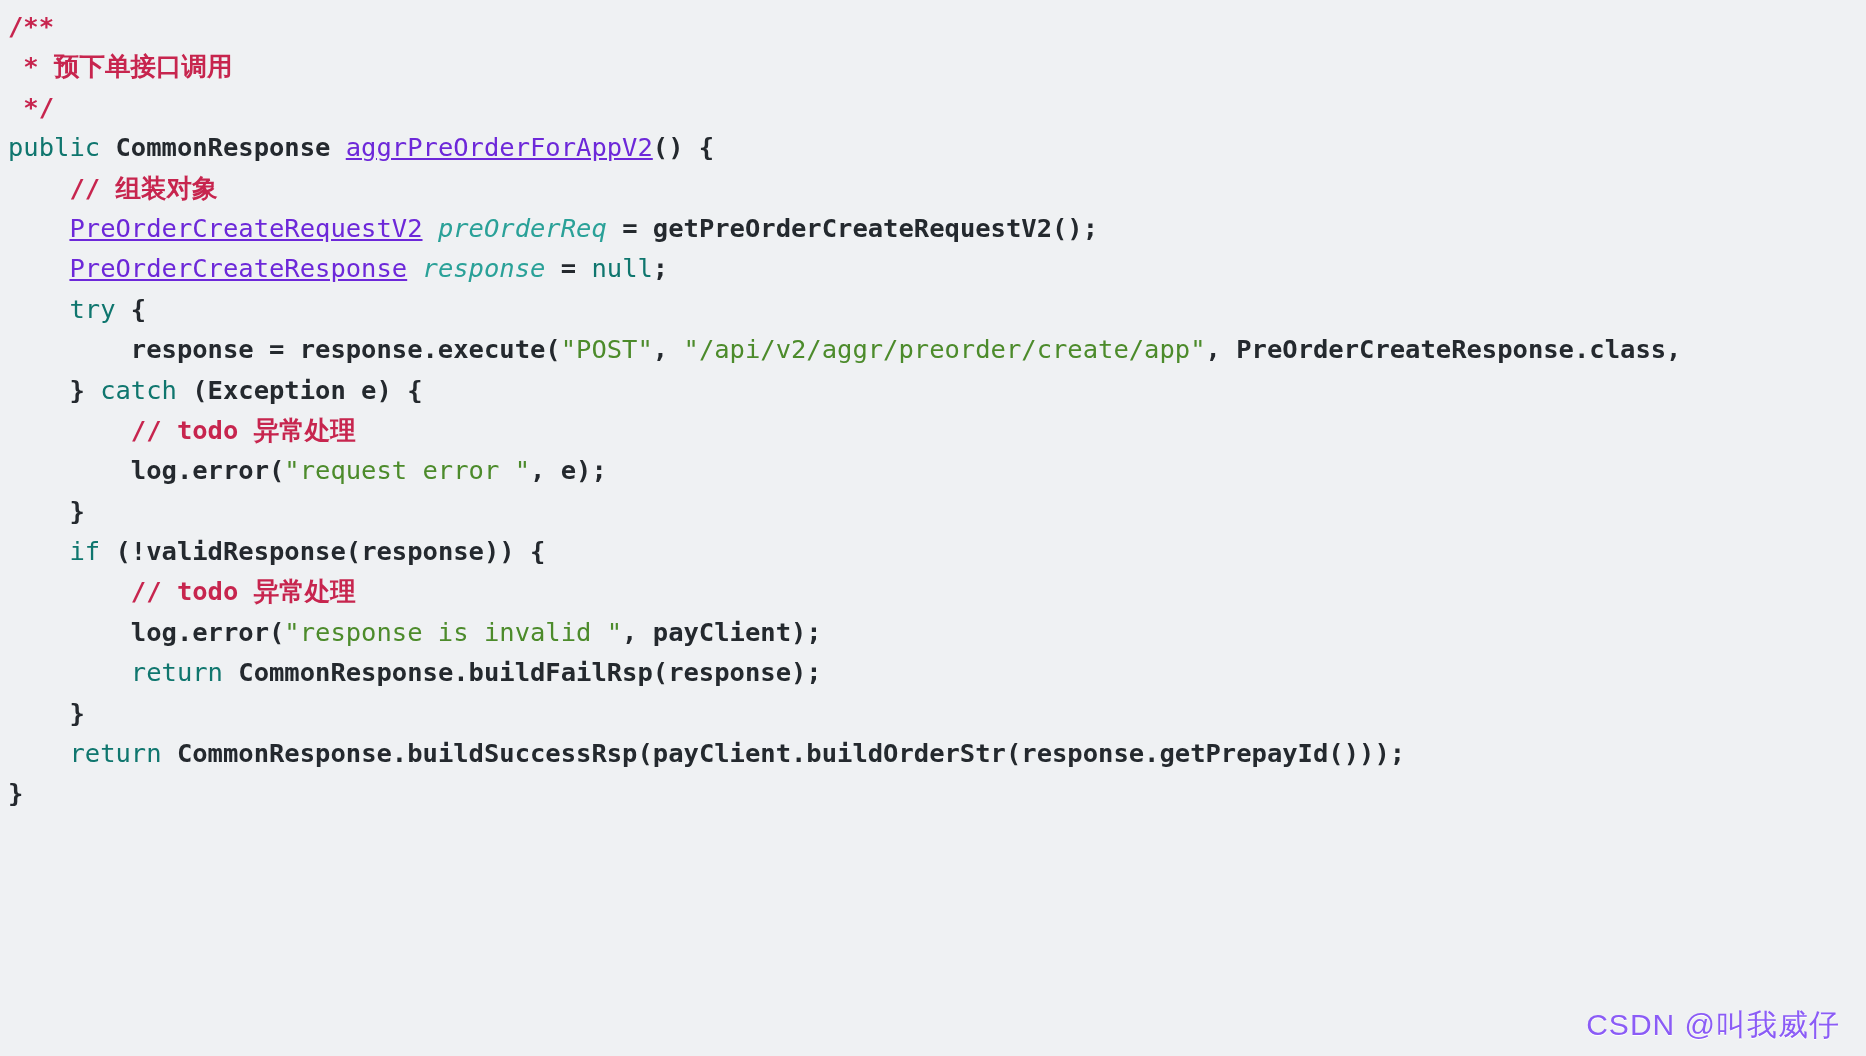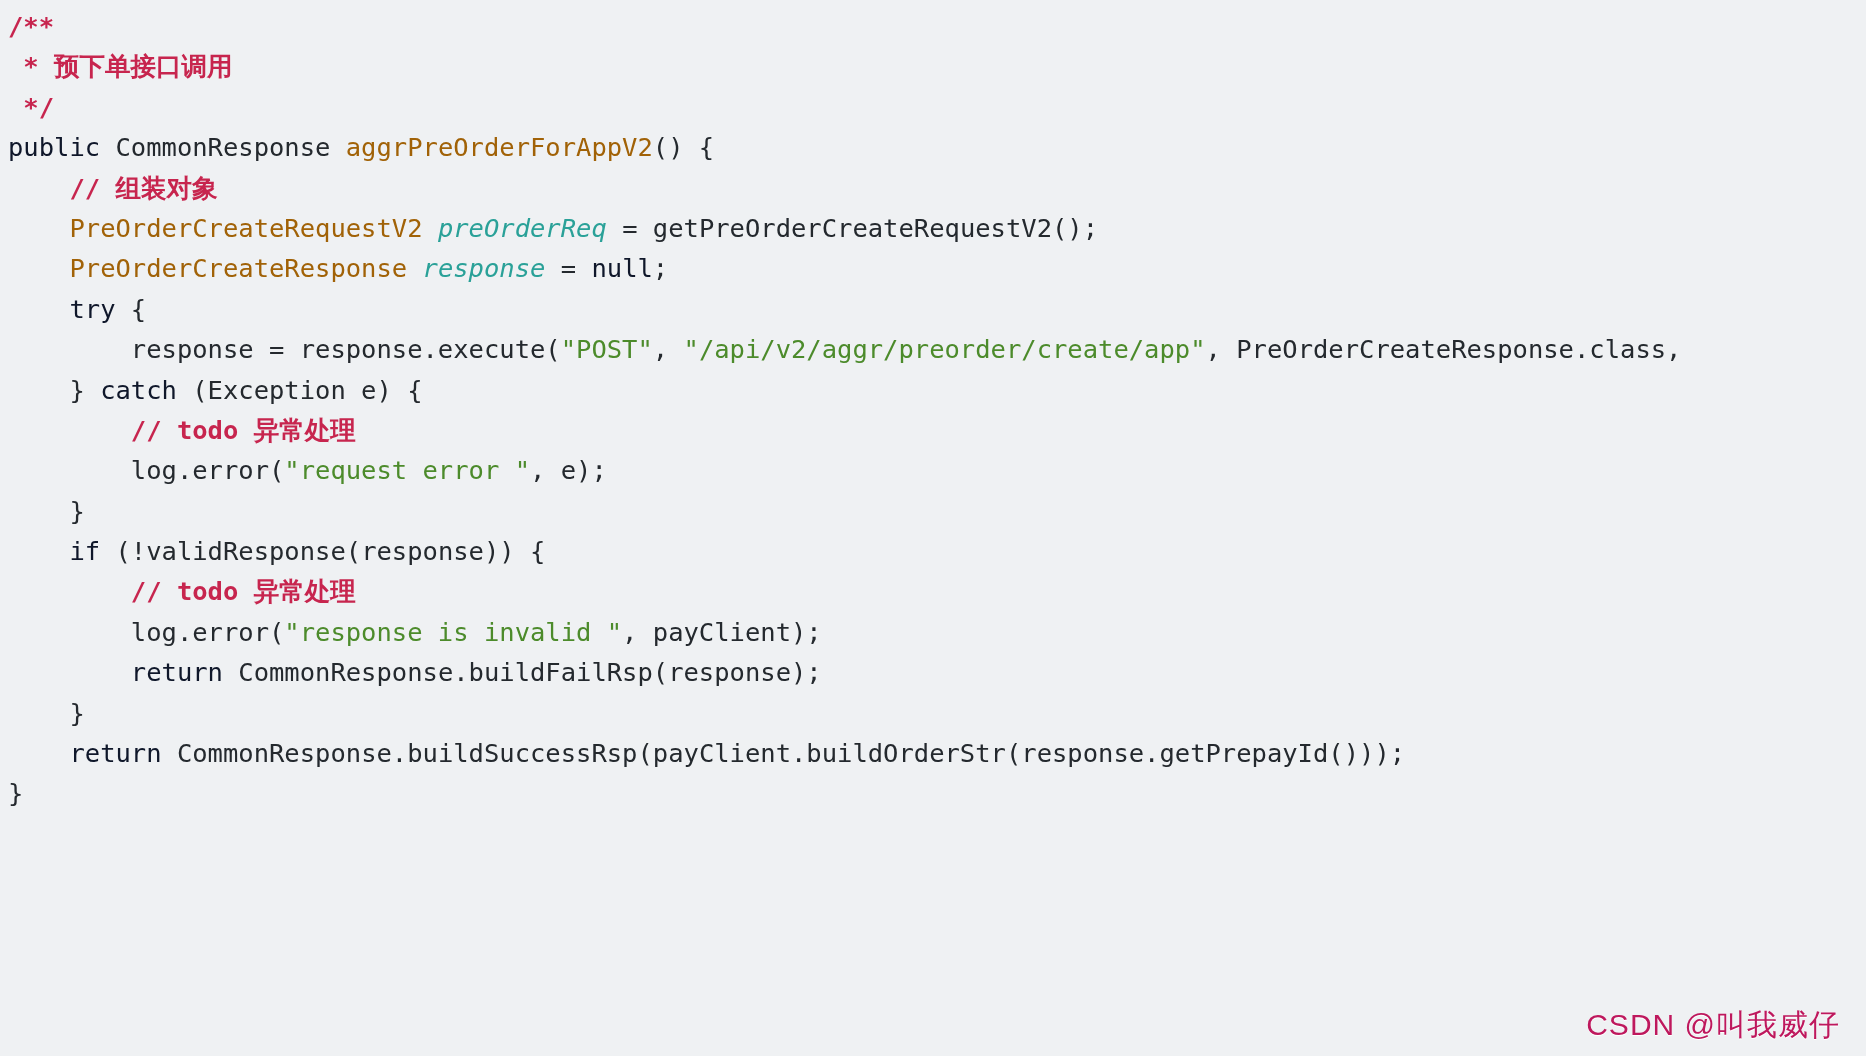--- a/index.html
+++ b/index.html
@@ -27,34 +27,34 @@
   }
   .code-line {
     height: 40.4px;
     line-height: 40.4px;
     font-size: 25.5px;
     white-space: pre;
     color: #24292e;
     letter-spacing: 0px;
   }
   .tok { white-space: pre; }
-  .t-plain   { color: #24292e; }
-  .t-keyword { color: #0f172a; }
+  .t-plain   { color: #24292e; font-weight: bold; }
+  .t-keyword { color: #0f766e; }
   .t-comment { color: #c7254e; font-weight: 600; }
-  .t-type    { color: #a16207; }
+  .t-type    { color: #6d28d9; text-decoration: underline; }
   .t-field   { color: #2aa198; font-style: italic; }
   .t-string  { color: #4c8b2b; }
 
   #watermark {
     position: absolute;
     right: 26px;
     bottom: 10px;
     font-family: "Liberation Sans", sans-serif;
     font-size: 30px;
-    color: #be185d;
+    color: #8b5cf6;
     letter-spacing: 1px;
     white-space: pre;
     text-shadow: 0 1px 0 #ffffff;
     user-select: none;
   }
 </style>
 </head>
 <body>
 
 <div id="code-block">

